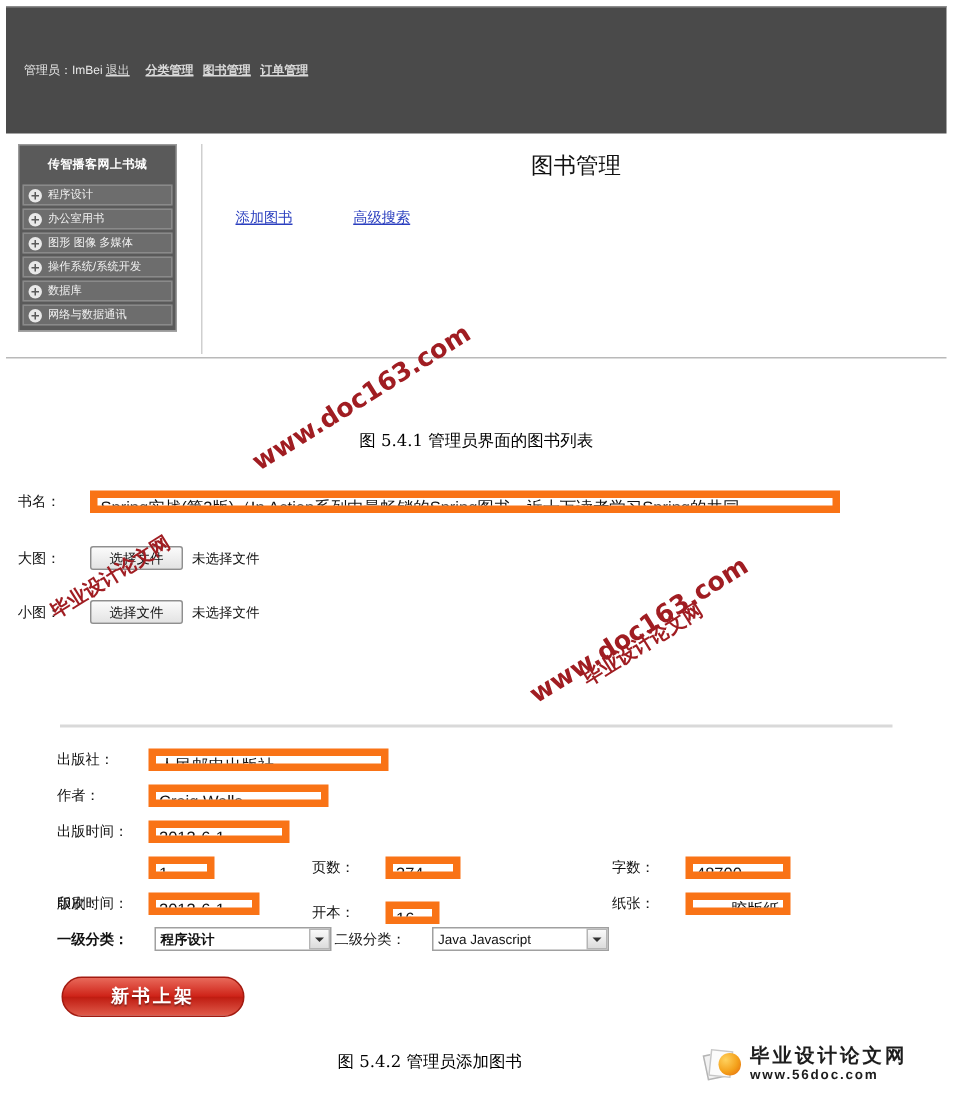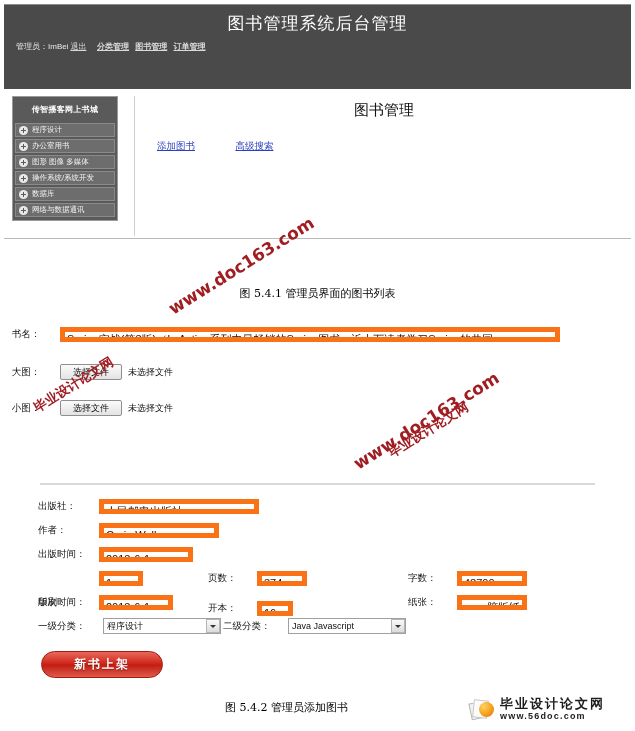--- a/index.html
+++ b/index.html
@@ -420,21 +420,20 @@
     font-size: 13px;
     transform: rotate(-32deg);
   }
 </style>
 </head>
 <body>
 
 <div class="screenshot">
 
   <div class="header-bar">
-    <div class="header-title">图书管理系统后台管理</div>
 
     <div class="admin-line">
       <span>管理员：</span><span>ImBei</span><a class="logout" href="#">退出</a>
     </div>
 
     <div class="header-nav">
       <a href="#">分类管理</a>
       <a href="#">图书管理</a>
       <a href="#">订单管理</a>
     </div>
@@ -548,21 +547,21 @@
         <div class="label2" style="width:42px;">开本：</div>
         <div class="tinput" style="width:36px;">16</div>
       </div>
       <div class="cellgroup">
         <div class="label2" style="width:42px;">纸张：</div>
         <div class="tinput" style="width:70px;text-align:right;">胶版纸</div>
       </div>
     </div>
 
     <div class="frow2">
-      <div class="cellgroup" style="width:185px;">
+      <div class="cellgroup" style="width:185px;font-weight:bold;">
         <div class="label2" style="width:58px;">一级分类：</div>
         <div class="sel">
           <span>程序设计</span>
           <span class="sel-arrow">
               <span></span>
             </span>
         </div>
       </div>
       <div class="cellgroup">
         <div class="label2" style="width:58px;">二级分类：</div>

